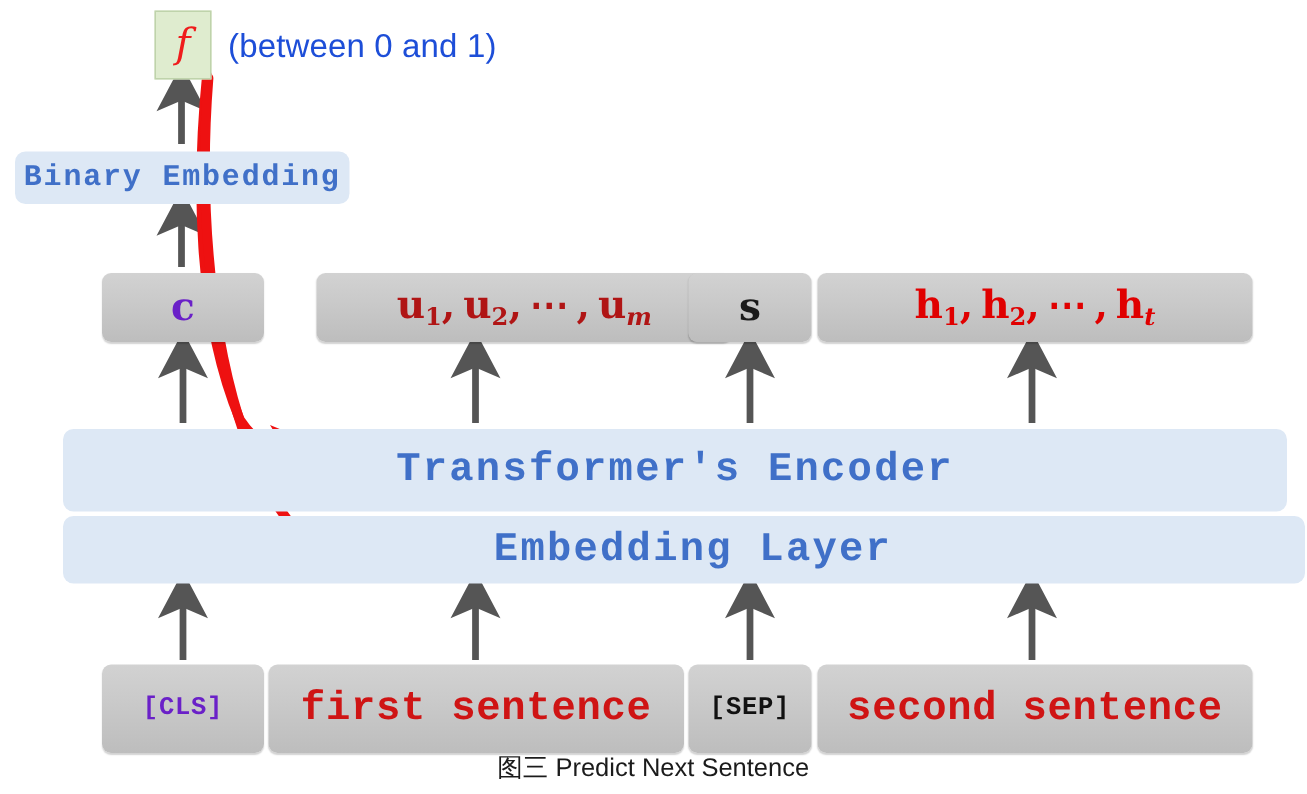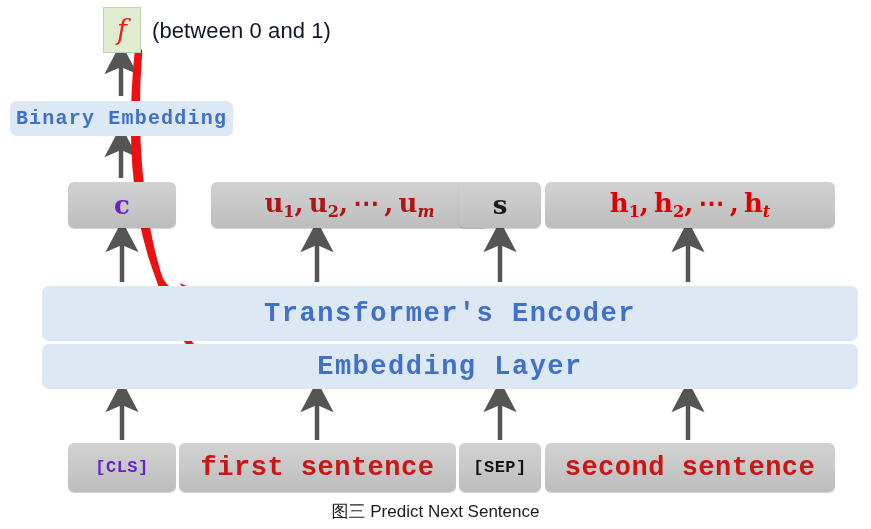--- a/index.html
+++ b/index.html
@@ -8,50 +8,50 @@
 
   .stage{position:absolute;left:0;top:0;width:871px;height:529px;}
 
   
   #f-box{position:absolute;left:103px;top:7px;width:36px;height:44px;
          background:#dfeccf;border:1px solid #bfd3ab;
          display:flex;align-items:center;justify-content:center;}
   #f-box .glyph{font-family:"DejaVu Serif",serif;font-style:italic;
          font-size:27px;color:#ef1c1c;line-height:1;transform:translateY(-1px);}
 
-  #f-note{position:absolute;left:152px;top:18px;font-size:22px;color:#0f172a;
+  #f-note{position:absolute;left:152px;top:18px;font-size:22px;color:#1d4ed8;
           letter-spacing:.1px;white-space:nowrap;}
 
   
   .pill{position:absolute;background:#dde8f5;border-radius:7px;
         display:flex;align-items:center;justify-content:center;
         font-family:"Liberation Mono","DejaVu Sans Mono",monospace;
         font-weight:bold;color:#4070c8;white-space:nowrap;}
   #binary-classifier{left:10px;top:101px;width:223px;height:35px;font-size:20px;
         letter-spacing:1.2px;}
   #transformer-encoder{left:42px;top:286px;width:816px;height:55px;font-size:27px;
         letter-spacing:1.5px;}
   #embedding-layer{left:42px;top:344px;width:816px;height:45px;font-size:27px;
-        letter-spacing:1.5px;}
+        letter-spacing:1.5px;padding-left:12px;}
 
   
   .gbox{position:absolute;border-radius:6px;
         background:linear-gradient(180deg,#d2d2d2 0%,#c9c9c9 45%,#bdbdbd 100%);
         box-shadow:0 1px 1px rgba(0,0,0,.18);
         display:flex;align-items:center;justify-content:center;white-space:nowrap;}
 
   
   .gbox.out{top:182px;height:46px;}
   #box-c{left:68px;width:108px;}
   #box-u{left:179px;width:277px;margin-left:32px;}
   #box-s{left:459px;width:82px;}
   #box-h{left:545px;width:290px;}
 
   
-  .gbox.in{top:443px;height:49px;}
+  .gbox.in{top:443px;height:59px;}
   #box-cls{left:68px;width:108px;}
   #box-first{left:179px;width:277px;}
   #box-sep{left:459px;width:82px;}
   #box-second{left:545px;width:290px;justify-content:center;}
 
   .math{font-family:"DejaVu Serif",serif;font-weight:bold;font-size:26px;line-height:1;}
   .math sub{font-size:.62em;font-weight:bold;vertical-align:-.28em;}
   .math .it{font-style:italic;}
   .c-purple{color:#6a20c8;}
   .c-black{color:#1a1a1a;}

